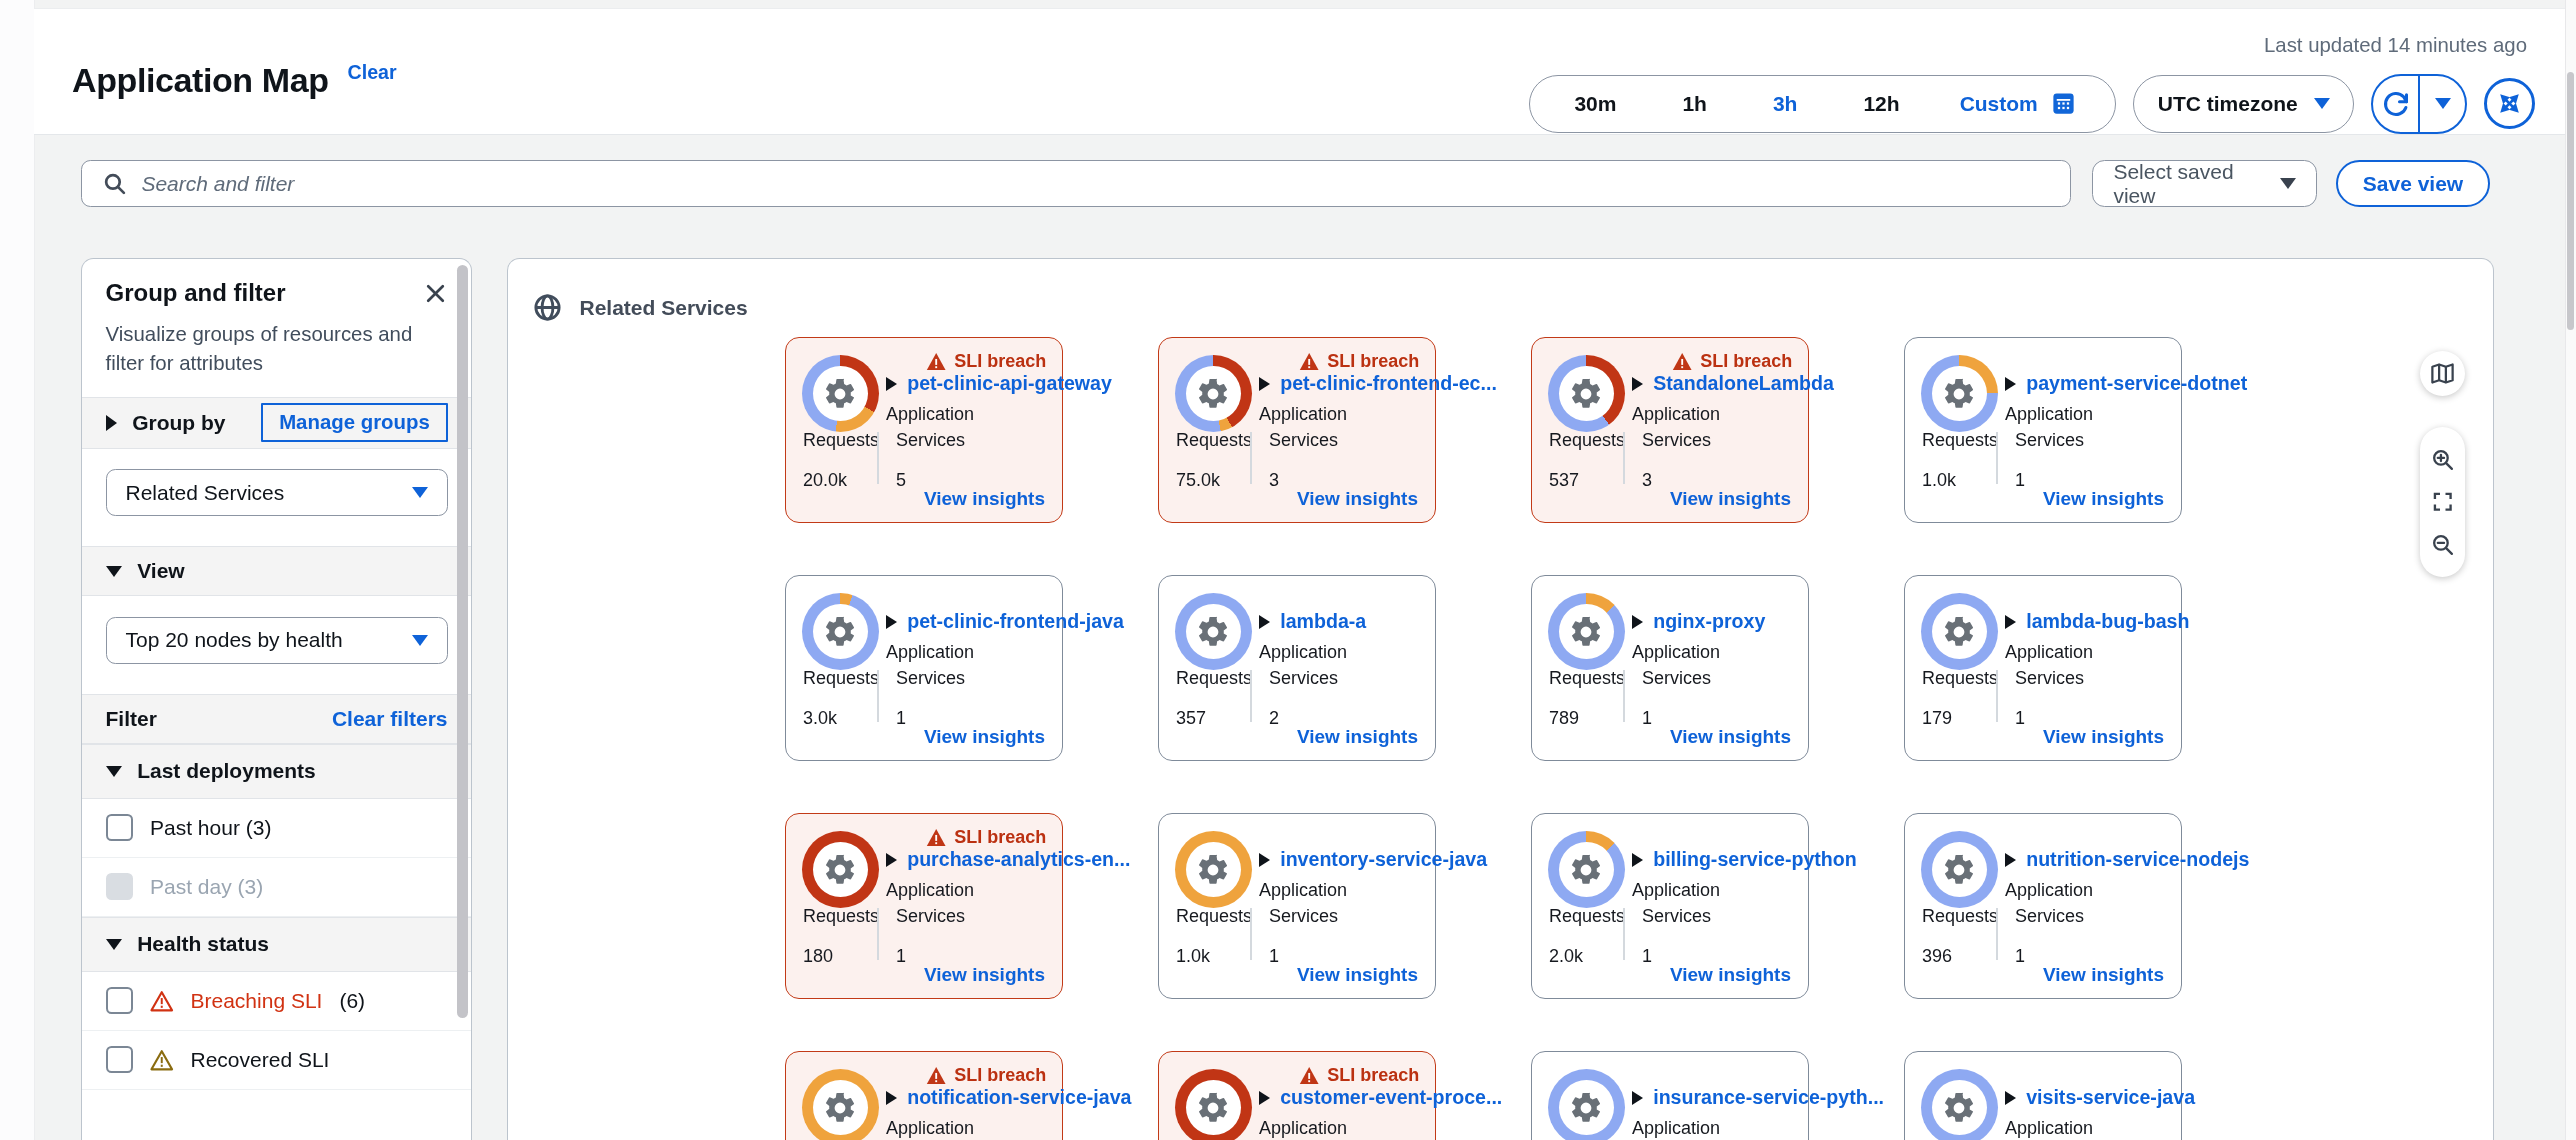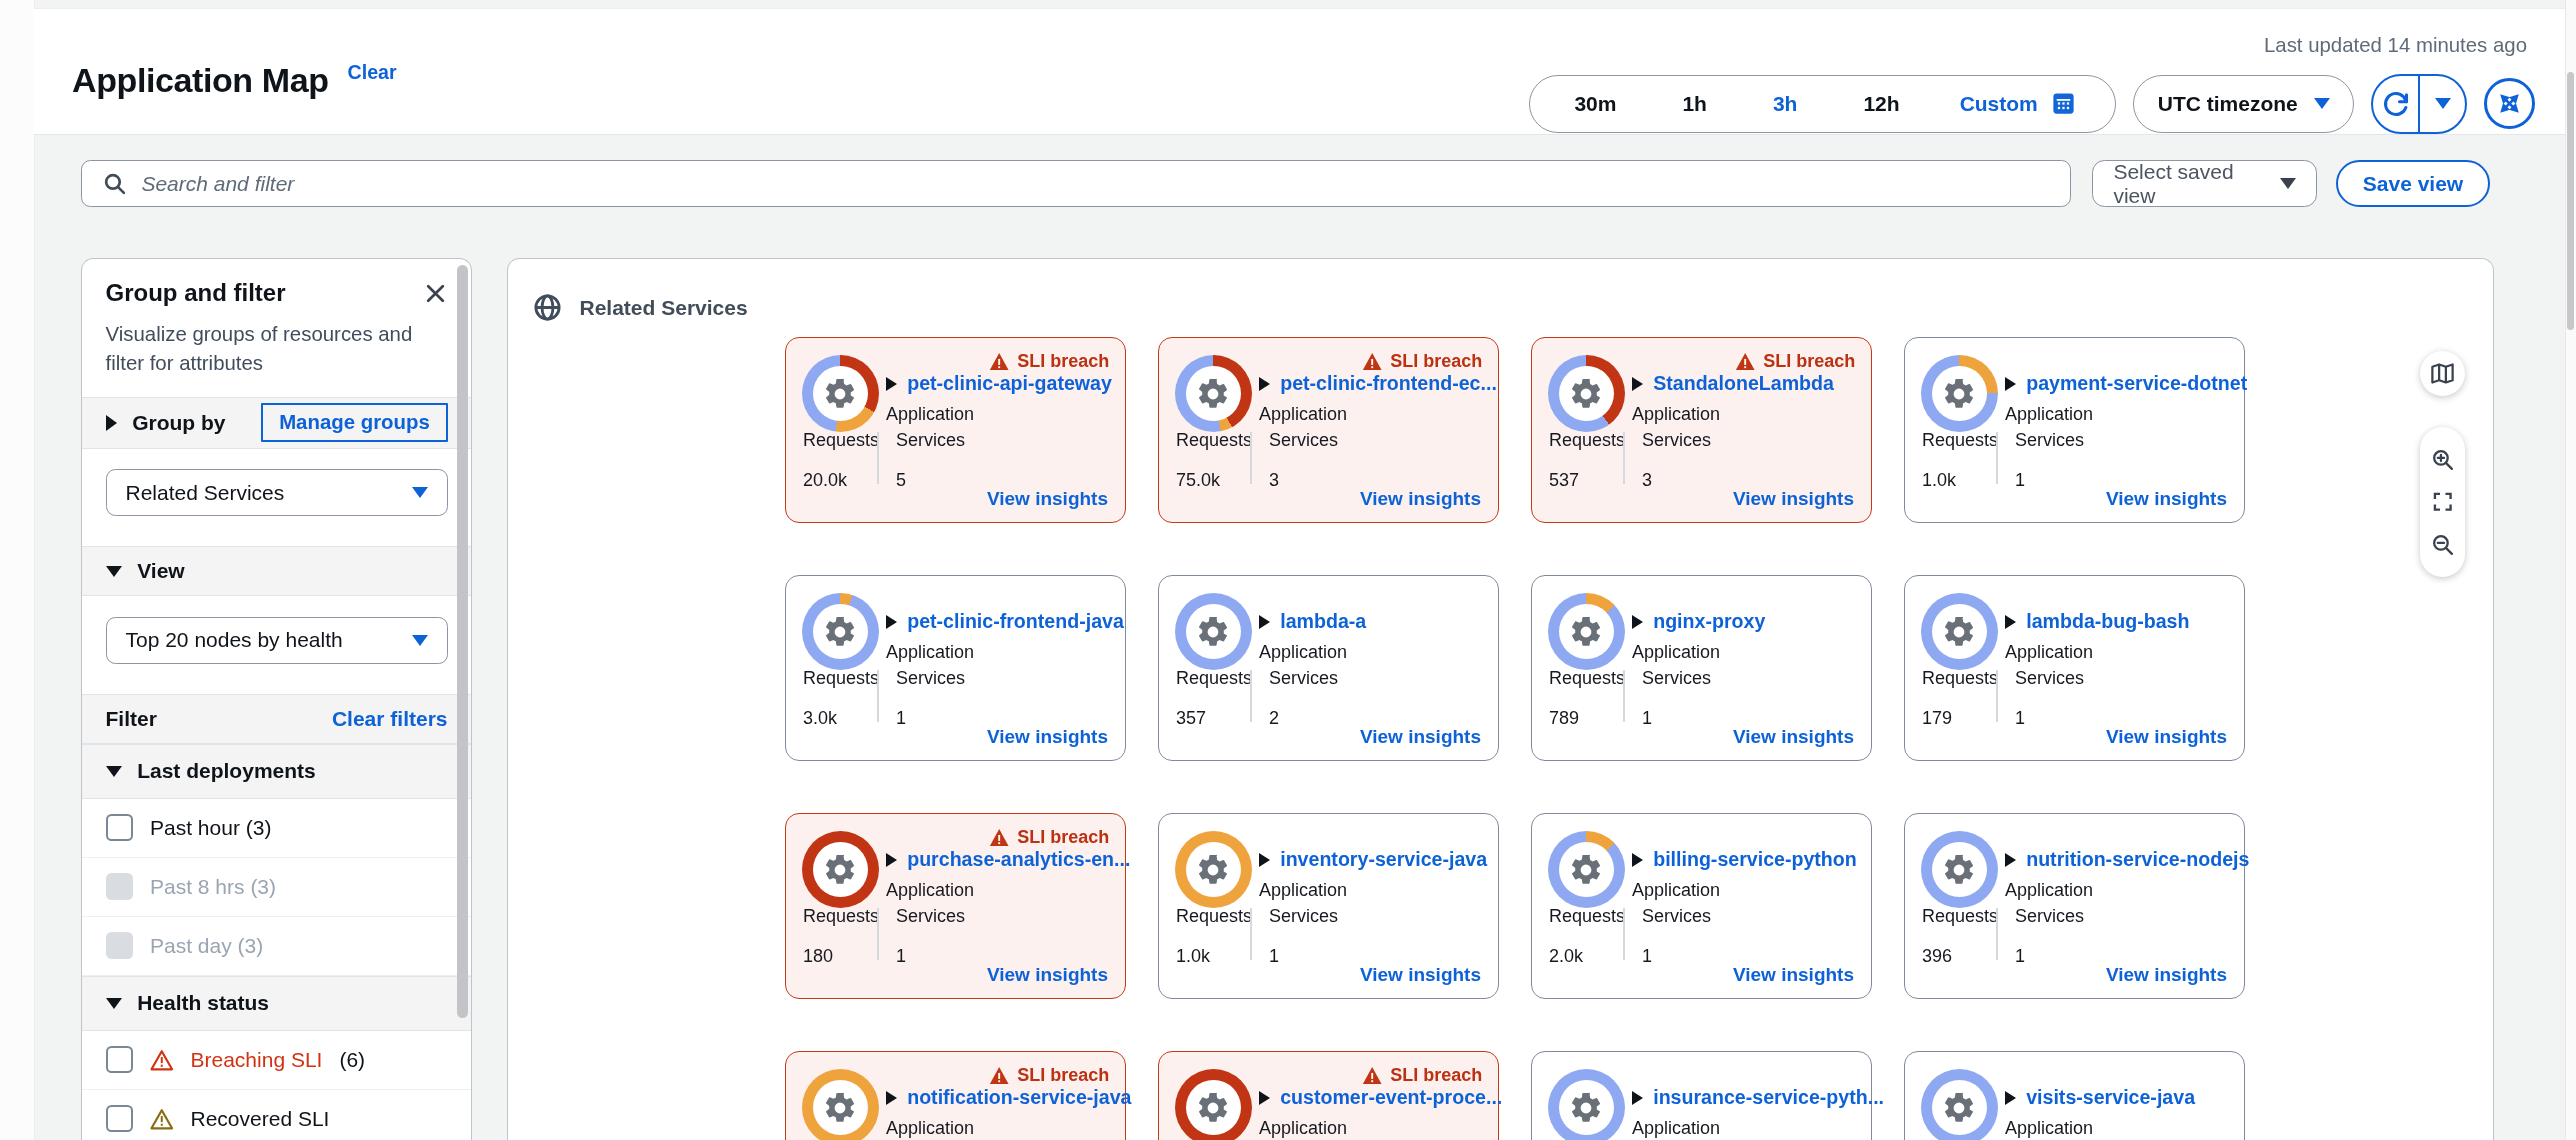--- a/index.html
+++ b/index.html
@@ -80,21 +80,21 @@
   .sb-row.disabled .sb-row-label{color:#9aa5b1}
   .sb-row .count{font-size:21px;color:var(--ink)}
   .sb-row.breach .sb-row-label{color:#d13212;font-weight:400}
   .sb-scroll-thumb{position:absolute;right:3.1px;top:6.3px;width:11px;height:753px;background:#c3c3c8;border-radius:6.3px}
 
   
   .map-panel{position:absolute;left:507px;top:258px;width:1987px;height:882px;background:#fff;border:1.6px solid var(--panel-border);border-bottom:none;border-radius:12.5px 12.5px 0 0;box-sizing:border-box;overflow:hidden}
   .group-header{position:absolute;left:23.5px;top:33px;display:flex;align-items:center;gap:17px}
   .group-header .gh-label{font-size:21px;font-weight:600;color:#434c59}
   .cards{position:absolute;left:277px;top:78px;display:grid;grid-template-columns:repeat(4,317px);column-gap:56px;row-gap:52px}
-  .card{position:relative;width:341px;height:186px;background:#fff;border:1.6px solid #7f8b9a;border-radius:14px;box-sizing:border-box}
+  .card{position:relative;width:278px;height:186px;background:#fff;border:1.6px solid #7f8b9a;border-radius:14px;box-sizing:border-box}
   .card.breach{border-color:var(--breach);background:var(--breach-bg)}
   .donut{position:absolute;left:15.7px;top:17px;width:77px;height:77px;border-radius:50%}
   .donut::after{content:"";position:absolute;inset:11px;background:#fff;border-radius:50%}
   .donut .gear{position:absolute;inset:0;margin:auto;width:36px;height:36px;z-index:1}
   .badge{position:absolute;right:15.7px;top:12.5px;display:flex;align-items:center;gap:7.8px;font-size:18px;font-weight:600;color:var(--breach-text)}
   .name-row{position:absolute;left:100px;top:34px;display:flex;align-items:center;gap:10.2px;cursor:pointer}
   .name-tri{width:0;height:0;border-top:7.8px solid transparent;border-bottom:7.8px solid transparent;border-left:11px solid #0f141a}
   .svc-name{font-size:19.6px;font-weight:700;color:var(--blue);white-space:nowrap}
   .svc-type{position:absolute;left:100px;top:66px;font-size:18px;color:#16191f}
   .metric{position:absolute;top:92px}
@@ -249,24 +249,20 @@
     <span class="band-label">Last deployments</span>
   </div>
 
   <div>
 
       <div class="sb-row">
         <span class="cbx"></span>
         <span class="sb-row-label">Past hour (3)</span>
       </div>
 
-      <div class="sb-row disabled">
-        <span class="cbx"></span>
-        <span class="sb-row-label">Past 8 hrs (3)</span>
-      </div>
 
       <div class="sb-row disabled">
         <span class="cbx"></span>
         <span class="sb-row-label">Past day (3)</span>
       </div>
     </div>
 
   <div class="sb-band band-section">
     <span class="tri-down"></span>
     <span class="band-label">Health status</span>

